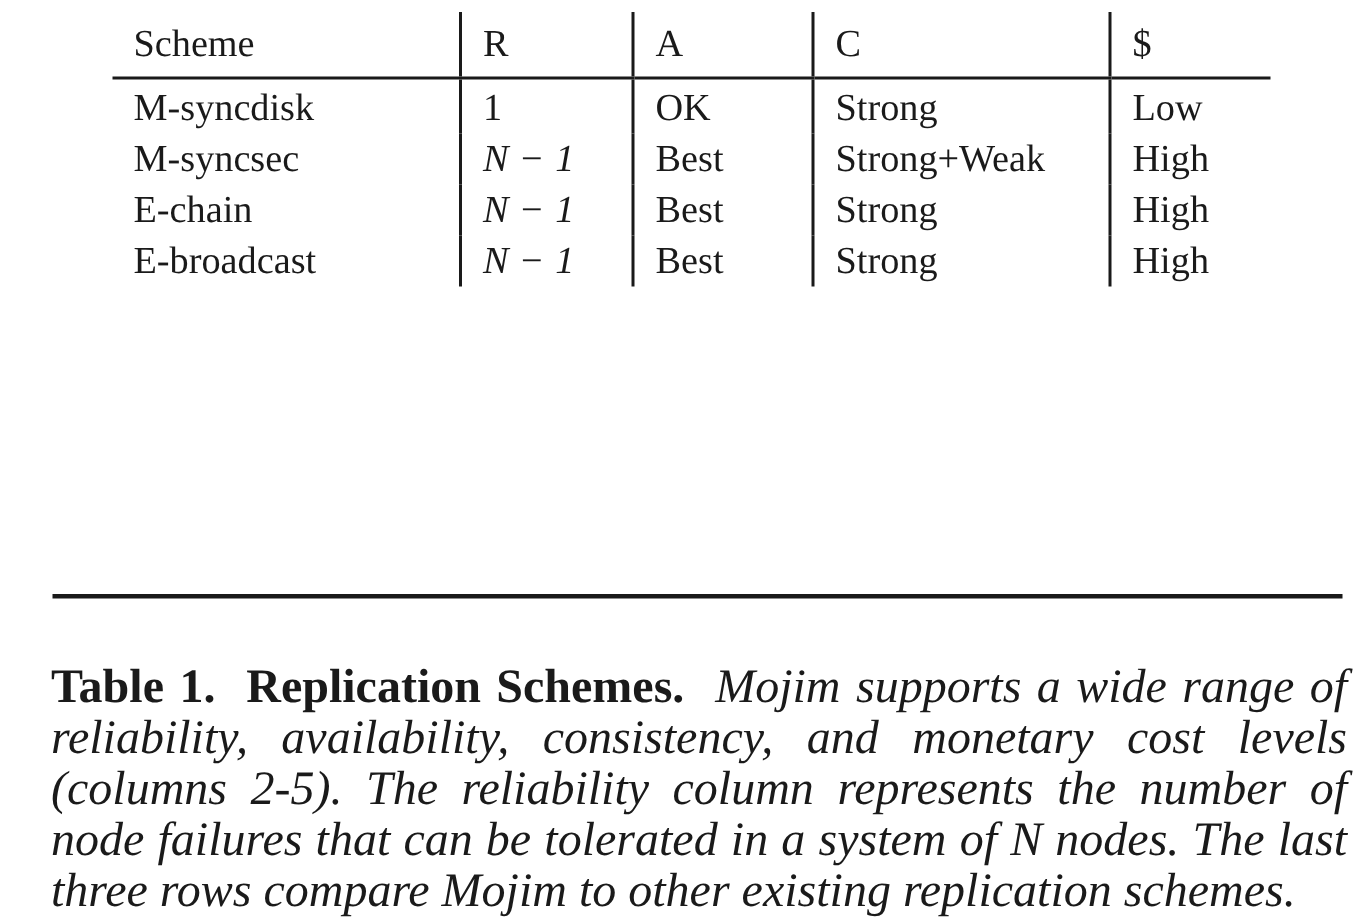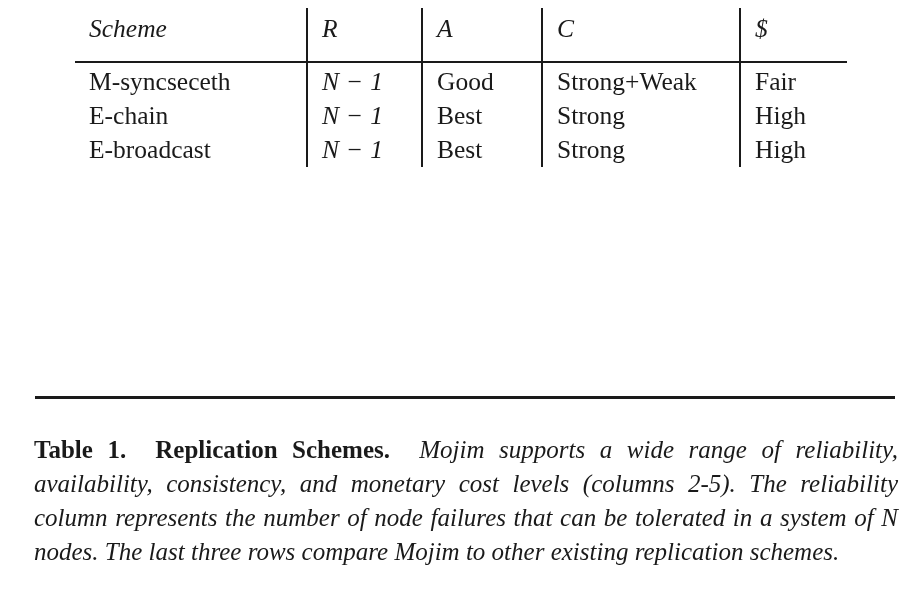--- a/index.html
+++ b/index.html
@@ -54,22 +54,21 @@
   table.rep-table th.vrule,
   table.rep-table td.vrule {
     border-left: 2px solid #1a1a1a;
   }
 
   
   table.rep-table thead th {
     border-bottom: 2.5px solid #1a1a1a;
     height: 42px;
     line-height: 42px;
-    padding-bottom: 11px;
-    font-style: italic;
+    padding-bottom: 1px;
   }
 
   table.rep-table tbody tr:first-child td {
     padding-top: 2px;
   }
 
   
   .mathvar {
     font-family: "Liberation Serif", "DejaVu Serif", serif;
     font-style: italic;
@@ -89,21 +88,21 @@
     height: 0;
     border-top: 3px solid #1a1a1a;
   }
 
   
   #caption {
     position: absolute;
     left: 34px;
     top: 408px;
     width: 864px;
-    font-size: 25px;
+    font-size: 32px;
     line-height: 34px;
     text-align: justify;
     text-justify: inter-word;
     color: #1a1a1a;
   }
   #caption .cap-head {
     font-weight: bold;
     font-style: normal;
   }
   #caption .cap-body {
@@ -126,25 +125,32 @@
       <tr>
         <th>Scheme</th>
         <th class="vrule">R</th>
         <th class="vrule">A</th>
         <th class="vrule">C</th>
         <th class="vrule">$</th>
       </tr>
     </thead>
     <tbody id="table-body">
         <tr>
-          <td>M-syncseceth</td>
+          <td>M-syncdisk</td>
+          <td class="vrule">1</td>
+          <td class="vrule">OK</td>
+          <td class="vrule">Strong</td>
+          <td class="vrule">Low</td>
+        </tr>
+        <tr>
+          <td>M-syncsec</td>
           <td class="vrule"><span class="mathvar">N<span class="mathop"> − </span>1</span></td>
-          <td class="vrule">Good</td>
+          <td class="vrule">Best</td>
           <td class="vrule">Strong+Weak</td>
-          <td class="vrule">Fair</td>
+          <td class="vrule">High</td>
         </tr>
         <tr>
           <td>E-chain</td>
           <td class="vrule"><span class="mathvar">N<span class="mathop"> − </span>1</span></td>
           <td class="vrule">Best</td>
           <td class="vrule">Strong</td>
           <td class="vrule">High</td>
         </tr>
         <tr>
           <td>E-broadcast</td>

